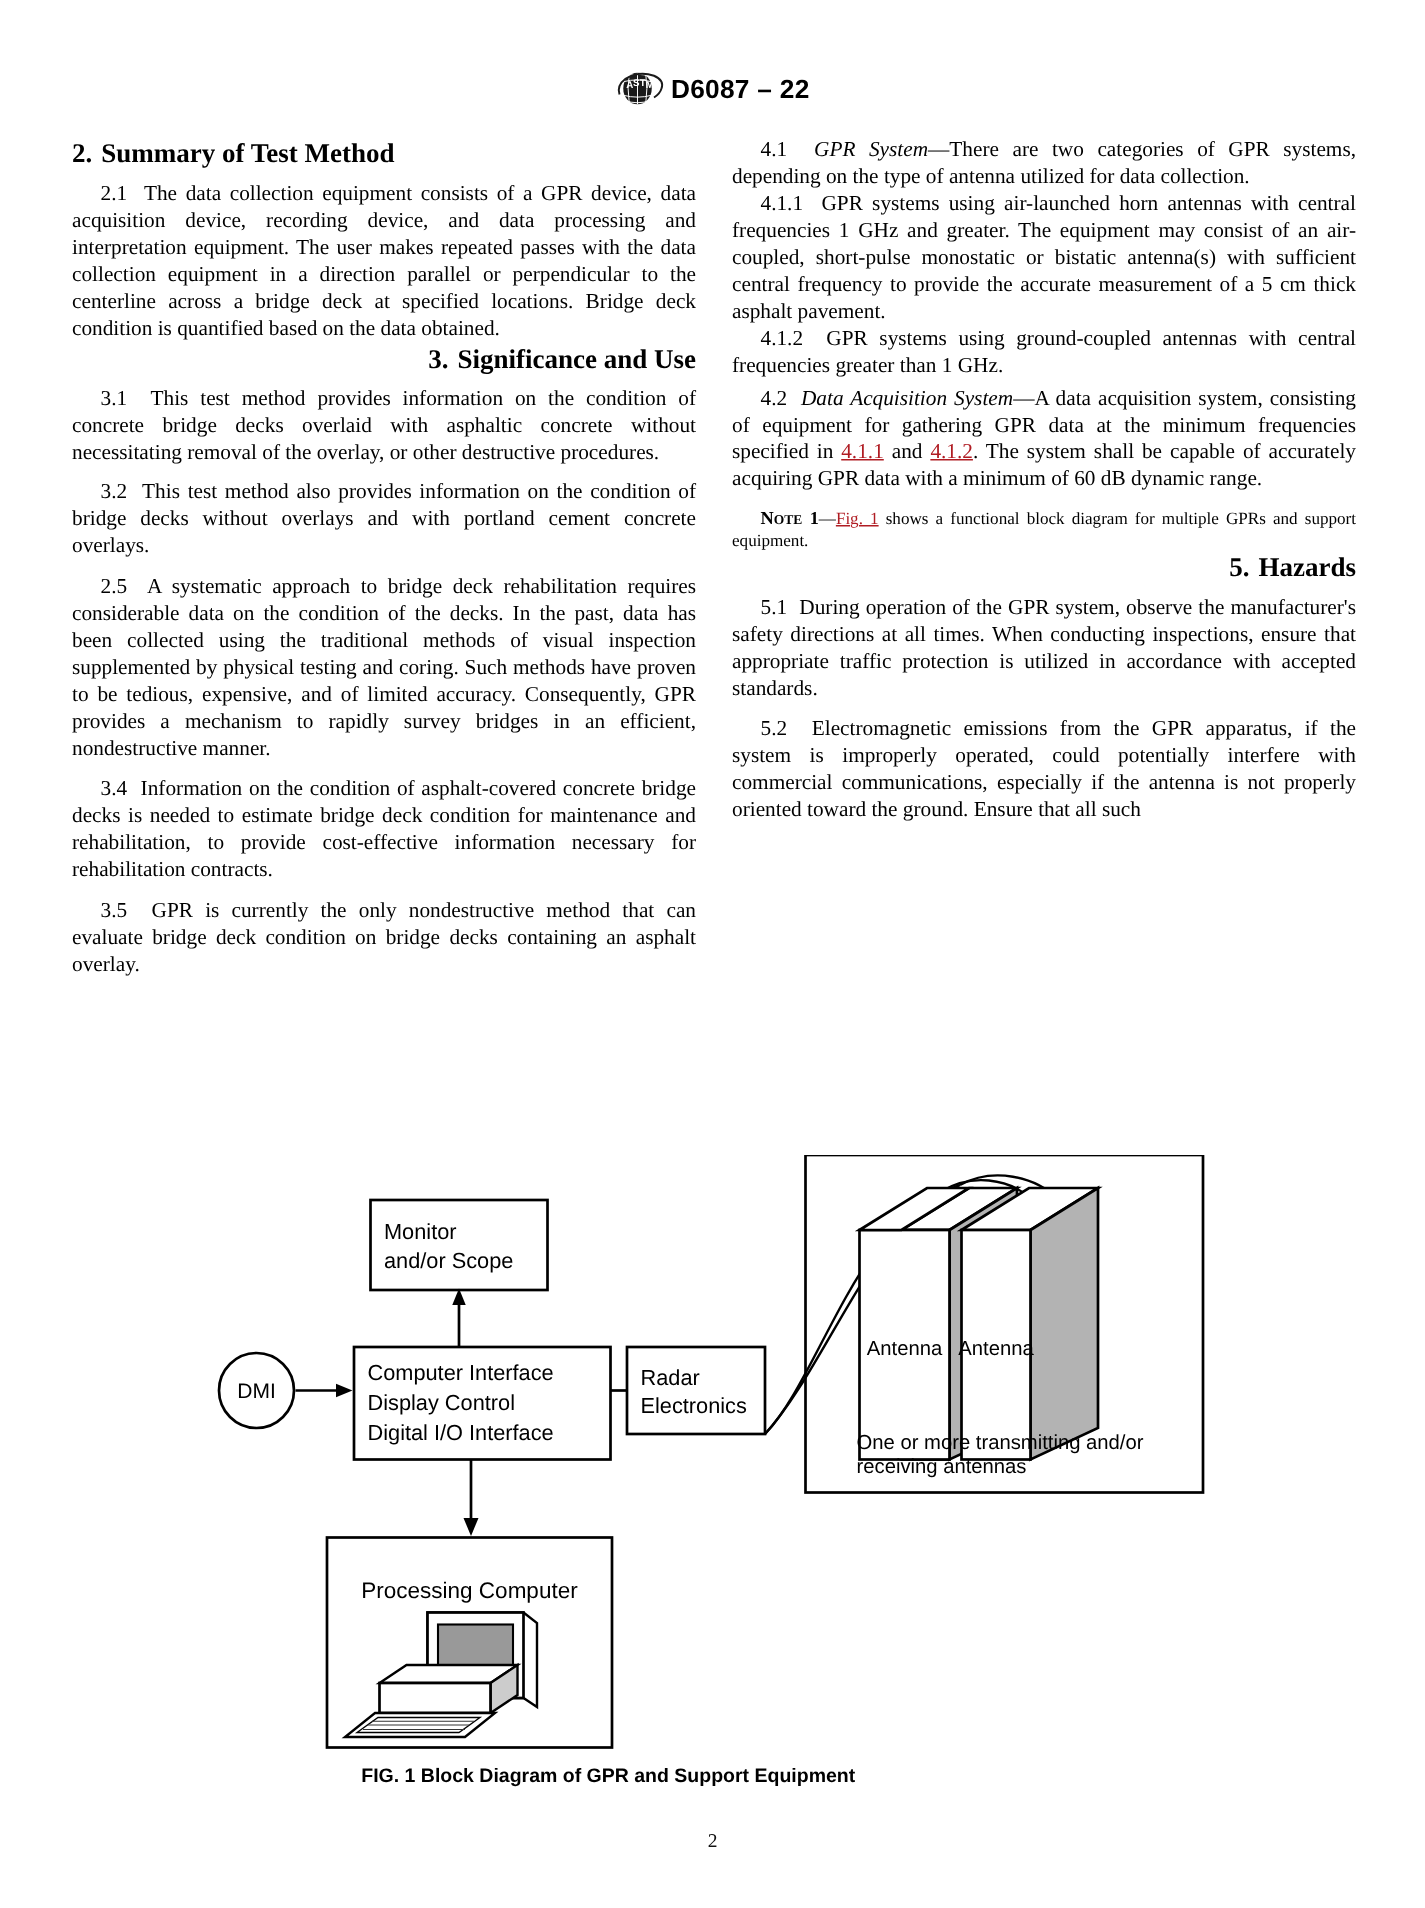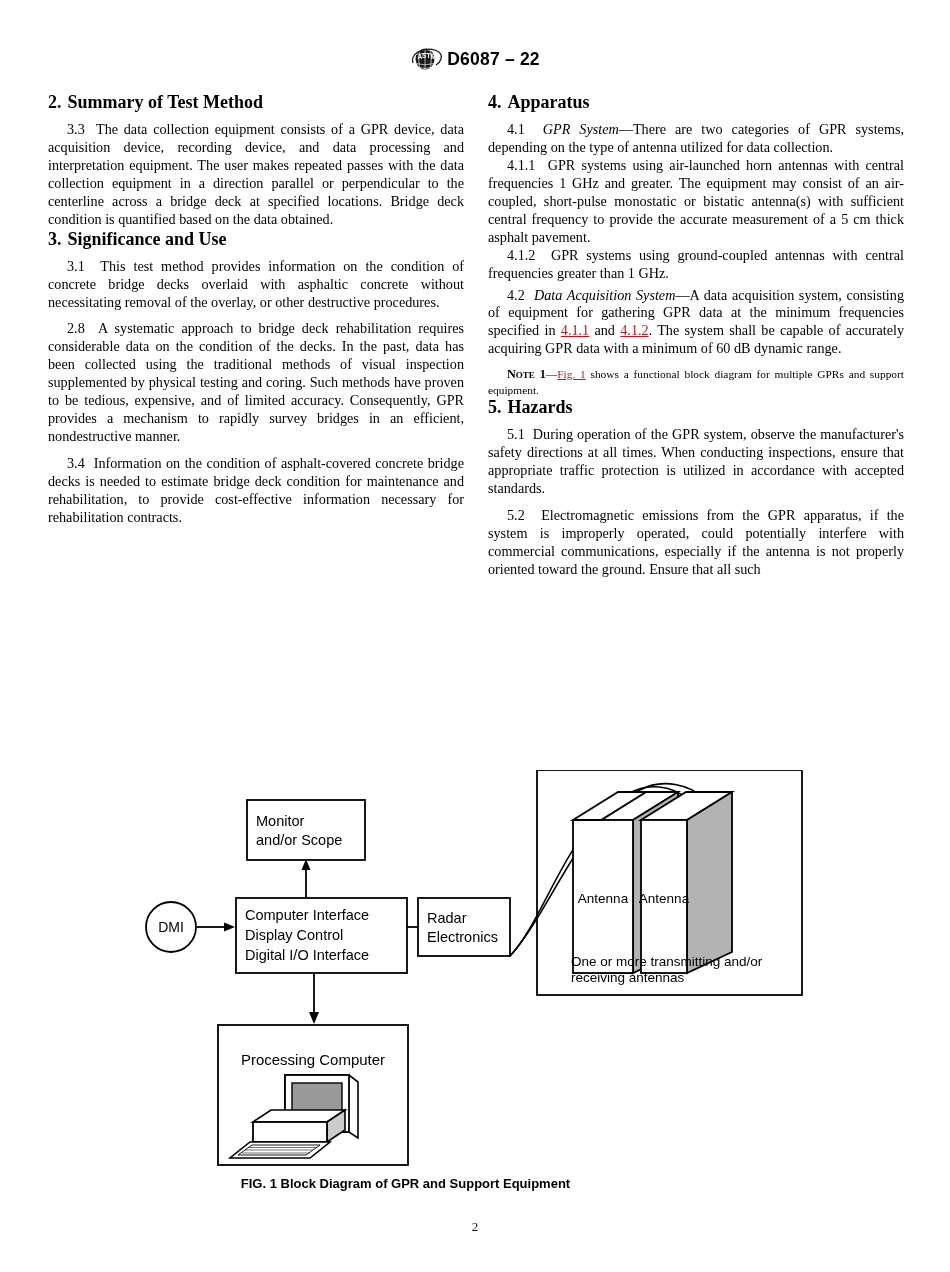--- a/index.html
+++ b/index.html
@@ -30,21 +30,21 @@
     width:856px;
     display:flex;gap:24px;
   }
   .col{width:416px;}
 
   h2.sec{
     font-size:18px;font-weight:bold;margin:0 0 7px 0;
     line-height:1.22;
   }
   h2.sec .num{margin-right:6px;}
-  .sec-gap{margin-top:15px;}
+  .sec-gap{margin-top:15px;text-align:right;}
 
   p.para{
     margin:0 0 0 0;
     font-size:14.2px;
     line-height:1.265;
     text-align:justify;
     text-indent:19px;
     hyphens:manual;
   }
   p.para + p.para{margin-top:9px;}
@@ -113,52 +113,57 @@
 
   <div class="columns">
 
     <div class="col">
 
       <h2 class="sec">
         <span class="num">2.</span><span>Summary of Test Method</span>
       </h2>
 
       <p class="para">
-        <span>3.3</span>&nbsp;
+        <span>2.1</span>&nbsp;
         <span>The data collection equipment consists of a GPR device, data acquisition device, recording device, and data processing and interpretation equipment. The user makes repeated passes with the data collection equipment in a direction parallel or perpendicular to the centerline across a bridge deck at specified locations. Bridge deck condition is quantified based on the data obtained.</span>
       </p>
 
       <h2 class="sec sec-gap">
         <span class="num">3.</span><span>Significance and Use</span>
       </h2>
 
       <p class="para">
         <span>3.1</span>&nbsp;
         <span>This test method provides information on the condition of concrete bridge decks overlaid with asphaltic concrete without necessitating removal of the overlay, or other destructive procedures.</span>
       </p>
 
-
-      <p class="para">
-        <span>2.8</span>&nbsp;
+      <p class="para">
+        <span>3.2</span>&nbsp;
+        <span>This test method also provides information on the condition of bridge decks without overlays and with portland cement concrete overlays.</span>
+      </p>
+
+      <p class="para">
+        <span>2.5</span>&nbsp;
         <span>A systematic approach to bridge deck rehabilitation requires considerable data on the condition of the decks. In the past, data has been collected using the traditional methods of visual inspection supplemented by physical testing and coring. Such methods have proven to be tedious, expensive, and of limited accuracy. Consequently, GPR provides a mechanism to rapidly survey bridges in an efficient, nondestructive manner.</span>
       </p>
 
       <p class="para">
         <span>3.4</span>&nbsp;
         <span>Information on the condition of asphalt-covered concrete bridge decks is needed to estimate bridge deck condition for maintenance and rehabilitation, to provide cost-effective information necessary for rehabilitation contracts.</span>
       </p>
 
+      <p class="para">
+        <span>3.5</span>&nbsp;
+        <span>GPR is currently the only nondestructive method that can evaluate bridge deck condition on bridge decks containing an asphalt overlay.</span>
+      </p>
 
     </div>
 
     <div class="col">
 
-      <h2 class="sec">
-        <span class="num">4.</span><span>Apparatus</span>
-      </h2>
 
       <p class="para tight">
         <span>4.1</span>&nbsp;
         <span class="it">GPR System</span><span>—There are two categories of GPR systems, depending on the type of antenna utilized for data collection.</span>
       </p>
 
       <p class="para tight">
         <span>4.1.1</span>&nbsp;
         <span>GPR systems using air-launched horn antennas with central frequencies 1 GHz and greater. The equipment may consist of an air-coupled, short-pulse monostatic or bistatic antenna(s) with sufficient central frequency to provide the accurate measurement of a 5 cm thick asphalt pavement.</span>
       </p>

